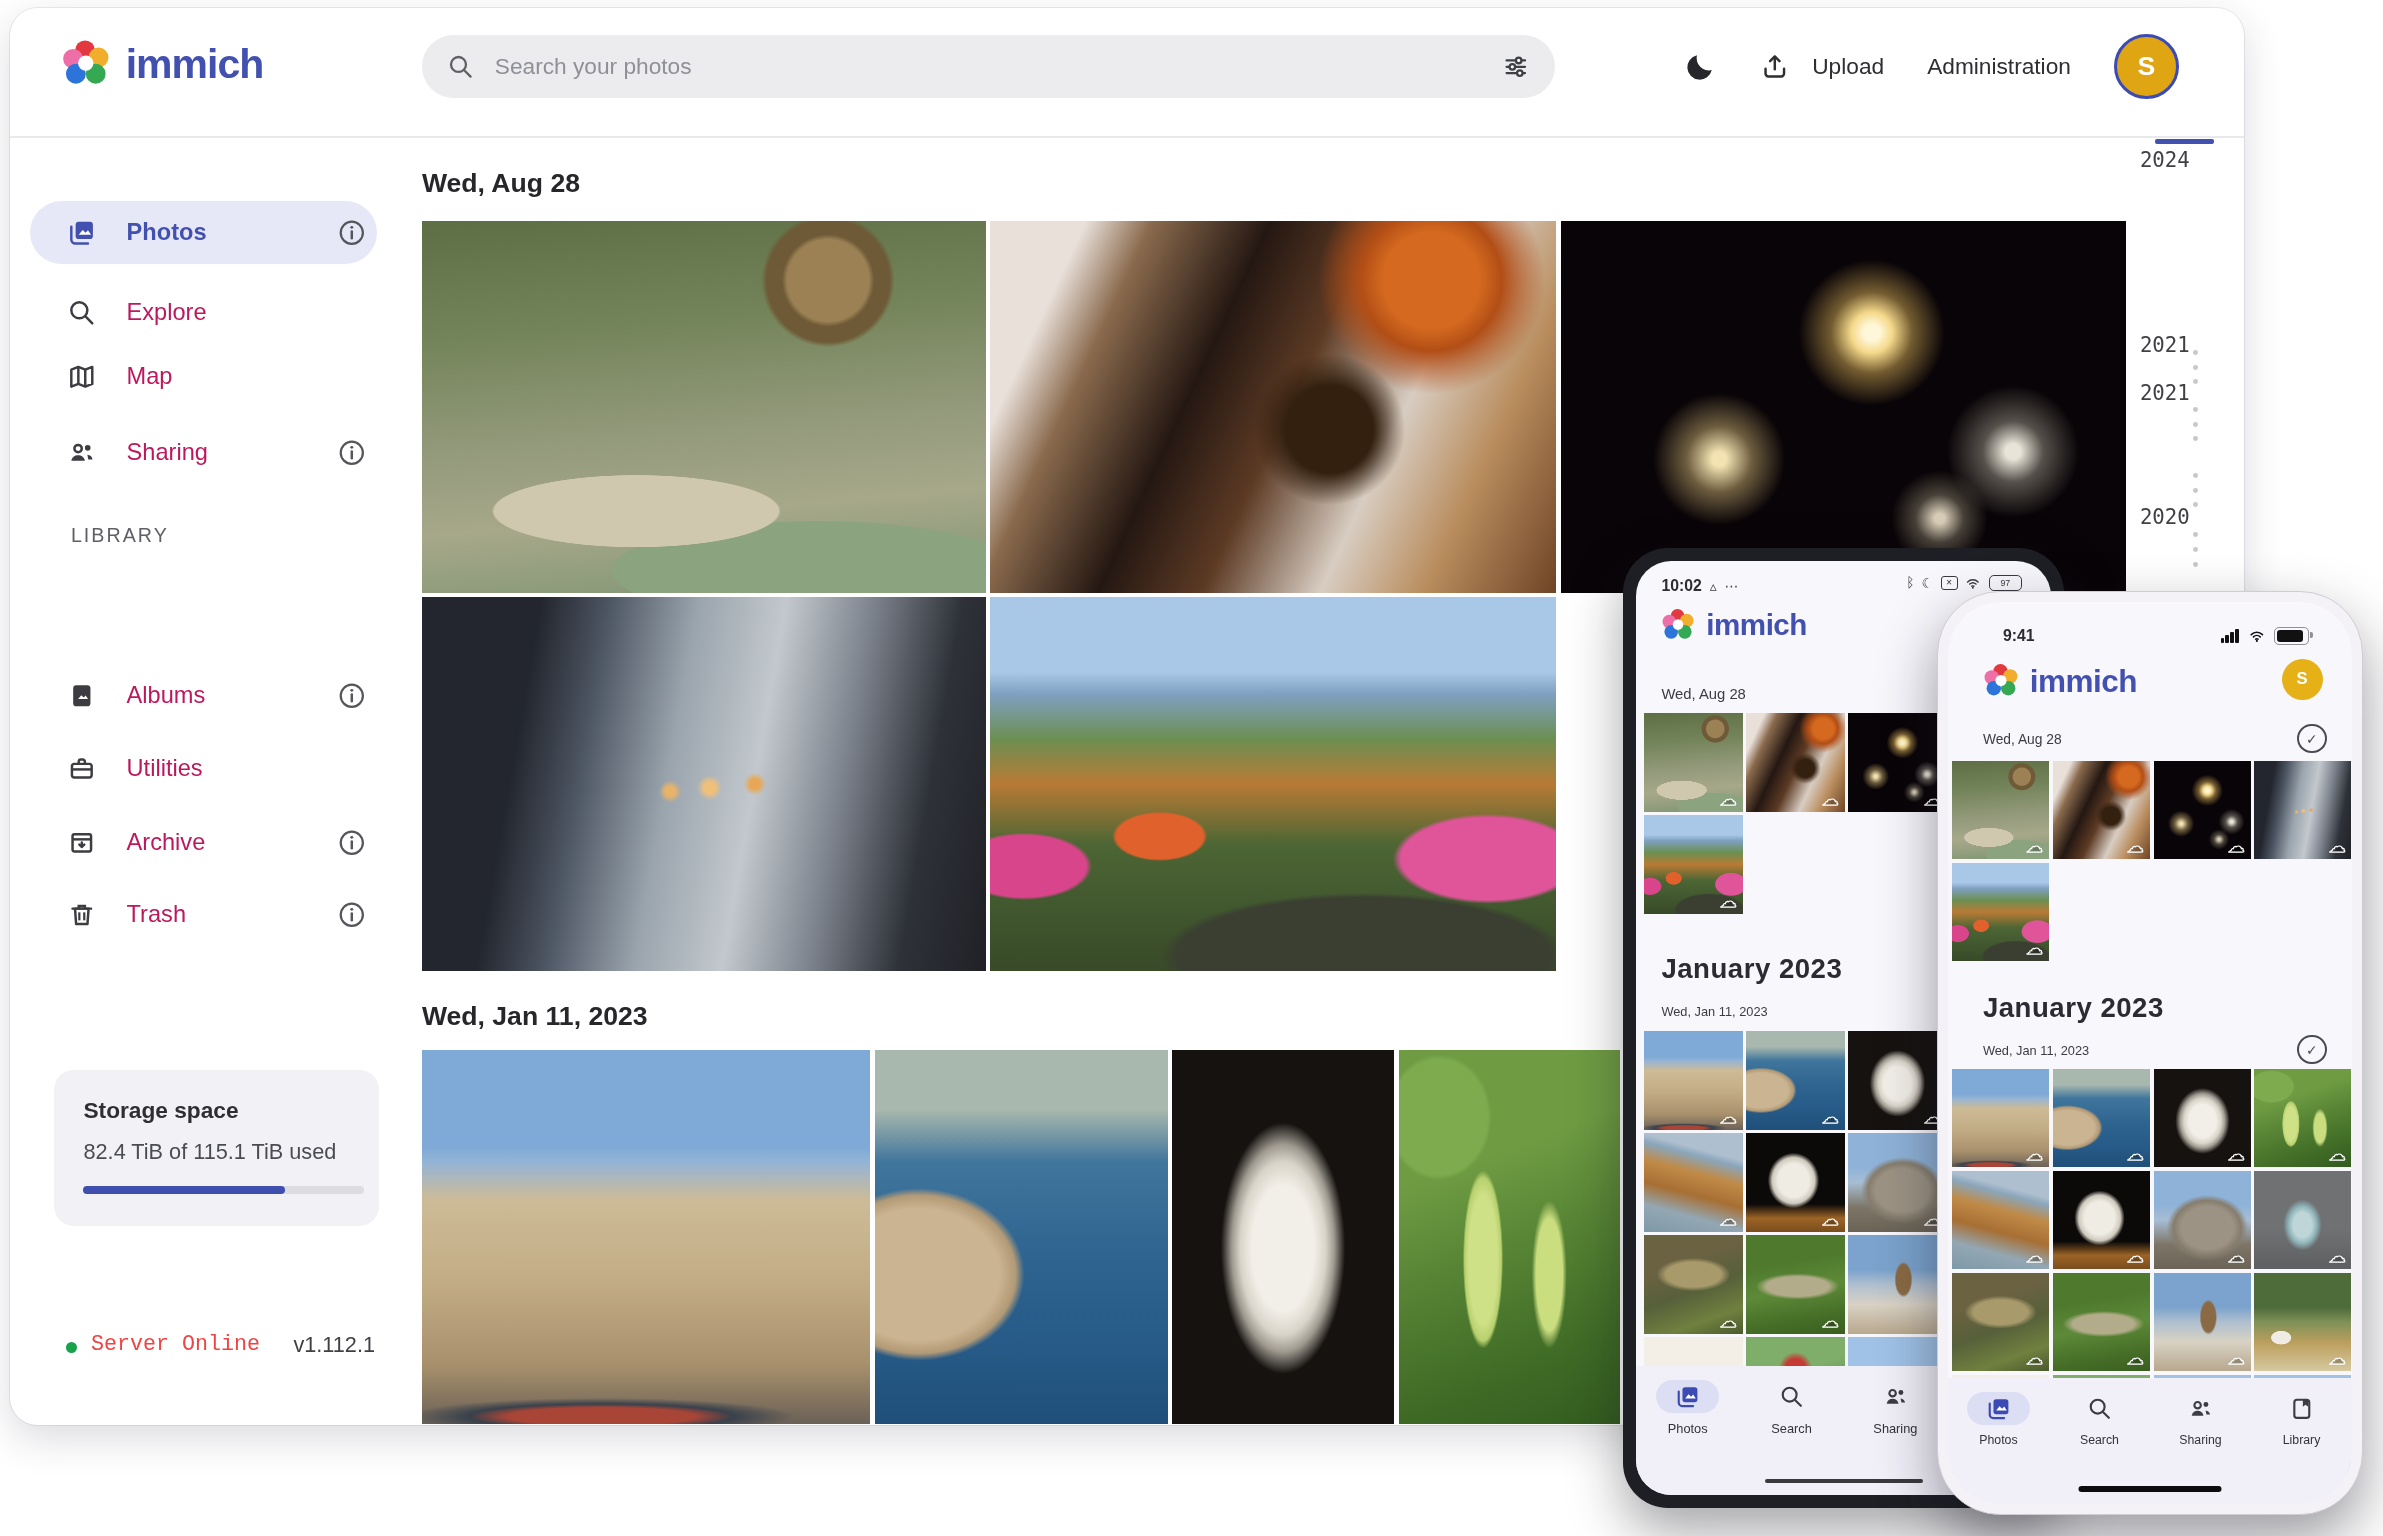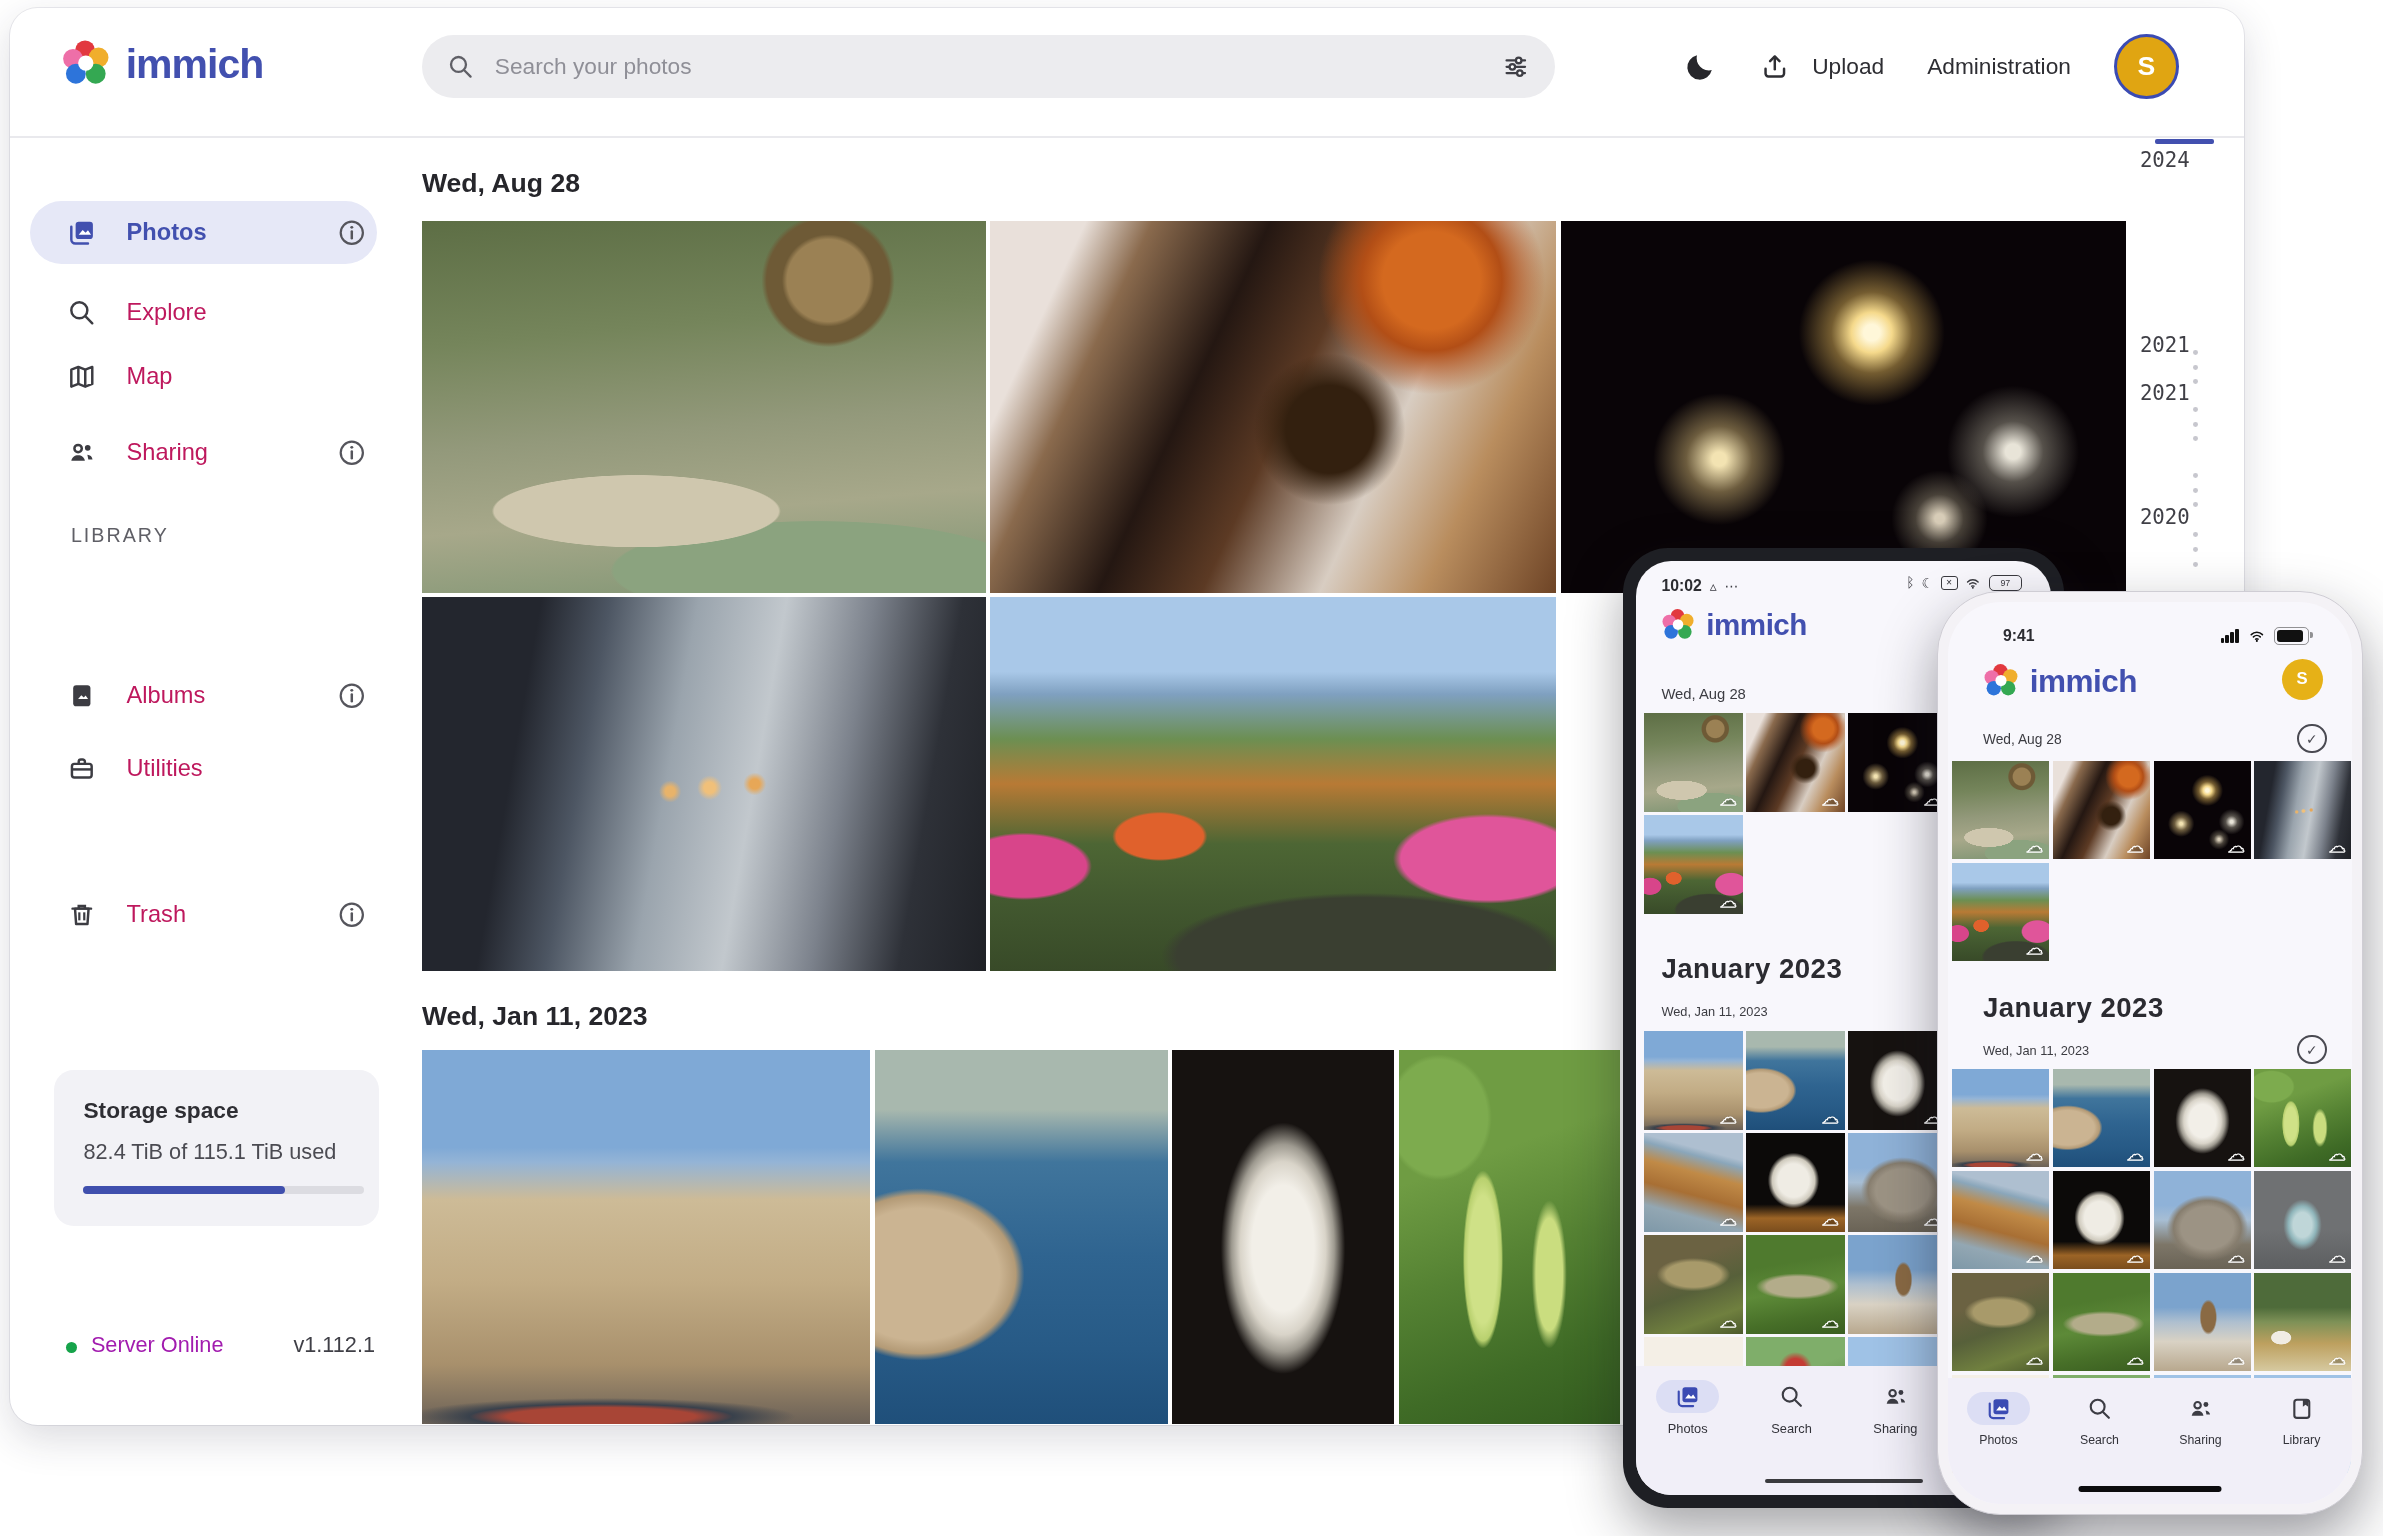--- a/index.html
+++ b/index.html
@@ -39,21 +39,21 @@
   .st-usage{position:absolute;left:29.6px;top:69px;font-size:21.7px;color:#4b4b52;}
   .st-track{position:absolute;left:29.6px;top:116px;width:281px;height:7.9px;border-radius:4.9px;background:#dcdce1;}
   .st-fill{height:7.9px;border-radius:4.9px;background:#3f4fad;width:71.6%;}
 
   .buy-btn{position:absolute;left:44px;top:1233px;width:325px;height:65px;background:#fff;border:1px solid #e2e2ea;
     border-radius:15.8px;box-shadow:0 2px 5.9px rgba(0,0,0,.07);display:flex;align-items:center;cursor:pointer;}
   .buy-label{position:absolute;left:61px;font-size:24.6px;font-weight:700;color:#4250af;}
   .buy-info{position:absolute;right:19.7px;width:29.6px;height:29.6px;color:#4250af;}
   .server-row{position:absolute;left:44px;top:1320px;width:325px;height:39px;}
   .dot-green{position:absolute;left:11.8px;top:13.8px;width:11.8px;height:11.8px;border-radius:50%;background:#16a34a;}
-  .server-label{position:absolute;left:37px;top:3.9px;font-size:21.7px;color:#a21caf;}
+  .server-label{position:absolute;left:37px;top:3.9px;font-size:21.7px;color:#ef4444;font-family:Liberation Mono, monospace;}
   .version{position:absolute;right:3.9px;top:3.9px;font-size:21.7px;color:#3f3f46;}
 
   
   .date-header{position:absolute;font-size:26.6px;font-weight:700;color:#26262b;}
   .tile{position:absolute;cursor:pointer;}
 
   
   .scrub-year{position:absolute;font-family:"DejaVu Sans Mono",monospace;font-size:20.7px;color:#3f3f46;}
   .scrub-bar{position:absolute;left:2145px;top:131px;width:59px;height:4.9px;background:#4250af;border-radius:2px;}
   .scrub-dot{position:absolute;left:2183px;width:4.9px;height:4.9px;border-radius:50%;background:#c7c7ce;}
@@ -301,20 +301,37 @@
       <span class="s-icon">
         <svg width="29.6" height="29.6" viewBox="0 0 24 24">
             <rect x="4" y="8" width="16" height="11" rx="2" fill="none" stroke="currentColor" stroke-width="2"></rect>
         <path d="M9.5 8V6.3a1.8 1.8 0 0 1 1.8-1.8h1.4a1.8 1.8 0 0 1 1.8 1.8V8" fill="none" stroke="currentColor" stroke-width="2"></path>
         <line x1="4" y1="12.5" x2="20" y2="12.5" stroke="currentColor" stroke-width="2"></line>
           </svg>
       </span>
       <span class="s-label">Utilities</span>
     </div>
 
+    <div class="side-item" style="top:803px;">
+      <span class="s-icon">
+        <svg width="29.6" height="29.6" viewBox="0 0 24 24">
+            <rect x="4.5" y="5" width="15" height="14" rx="1.5" fill="none" stroke="currentColor" stroke-width="2"></rect>
+        <line x1="4.5" y1="9.2" x2="19.5" y2="9.2" stroke="currentColor" stroke-width="2"></line>
+        <path d="M12 11.8v3.6m0 0-2-2m2 2 2-2" fill="none" stroke="currentColor" stroke-width="2" stroke-linecap="round" stroke-linejoin="round"></path>
+          </svg>
+      </span>
+      <span class="s-label">Archive</span>
+      <span class="info-ic">
+        <svg width="29.6" height="29.6" viewBox="0 0 24 24">
+            <circle cx="12" cy="12" r="9" fill="none" stroke="currentColor" stroke-width="1.8"></circle>
+        <line x1="12" y1="11" x2="12" y2="16.5" stroke="currentColor" stroke-width="2" stroke-linecap="round"></line>
+            <circle cx="12" cy="7.6" r="1.2" fill="currentColor"></circle>
+          </svg>
+      </span>
+    </div>
 
     <div class="side-item" style="top:875px;">
       <span class="s-icon">
         <svg width="29.6" height="29.6" viewBox="0 0 24 24">
             <path d="M6.5 7h11l-.9 12.5H7.4z" fill="none" stroke="currentColor" stroke-width="2" stroke-linejoin="round"></path>
         <line x1="4.5" y1="7" x2="19.5" y2="7" stroke="currentColor" stroke-width="2" stroke-linecap="round"></line>
         <path d="M9.5 7V4.8h5V7" fill="none" stroke="currentColor" stroke-width="2"></path>
         <line x1="10" y1="10" x2="10" y2="16.5" stroke="currentColor" stroke-width="1.8"></line>
             <line x1="14" y1="10" x2="14" y2="16.5" stroke="currentColor" stroke-width="1.8"></line>
           </svg>

